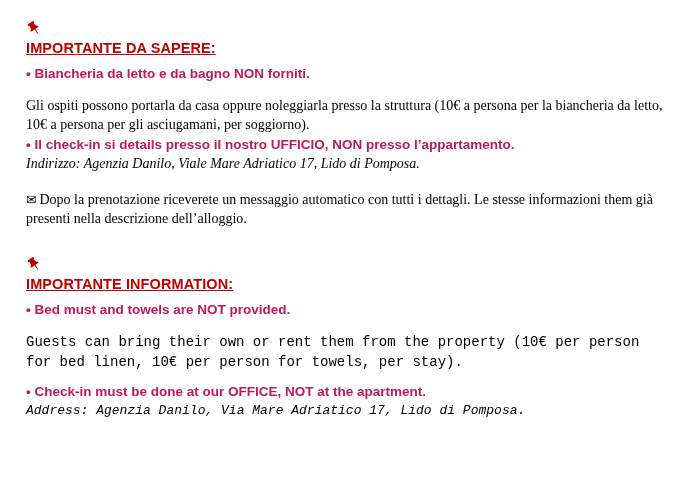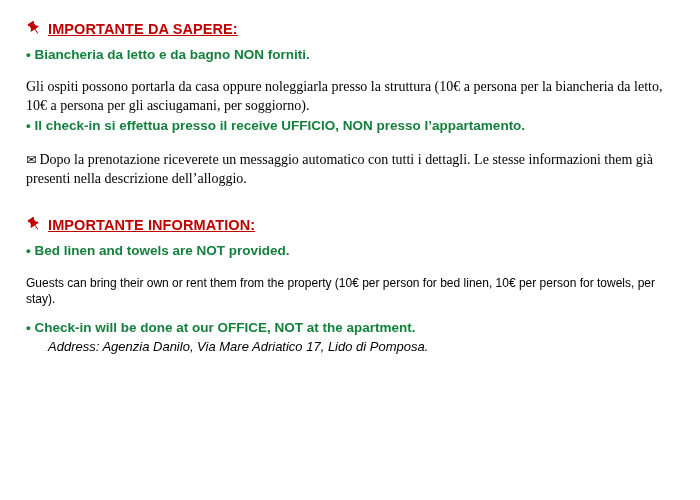--- a/index.html
+++ b/index.html
@@ -22,20 +22,21 @@
     padding: 18px 26px 10px 26px;
   }
   .section {
     margin-bottom: 0;
   }
   .heading-row {
     display: flex;
     align-items: baseline;
     gap: 6px;
     margin-bottom: 9px;
+    flex-direction: column;
   }
   .pin-icon {
     display: inline-block;
     width: 16px;
     height: 16px;
     position: relative;
     top: 2px;
     flex: 0 0 auto;
   }
   .heading-text {
@@ -43,47 +44,46 @@
     font-weight: bold;
     font-size: 14.5px;
     color: #c00000;
     text-decoration: underline;
     letter-spacing: 0.1px;
   }
   .bullet-line {
     font-family: "Liberation Sans", sans-serif;
     font-weight: bold;
     font-size: 13.5px;
-    color: #15803d;
+    color: #be185d;
     margin: 0 0 1px 0;
     line-height: 1.35;
   }
   .body-line {
     font-family: "Liberation Serif", serif;
     font-size: 14px;
     line-height: 1.32;
     margin: 14px 0 2px 0;
     max-width: 645px;
   }
   .body-line.sans {
-    font-family: Liberation Sans, sans-serif;
-    font-size: 12px;
+    font-family: Liberation Mono, monospace;
+    font-size: 14px;
     line-height: 1.38;
   }
   .italic-line {
     font-family: "Liberation Serif", serif;
     font-style: italic;
     font-size: 14px;
     margin: 0 0 2px 0;
     line-height: 1.35;
   }
   .italic-line.sans {
-    font-family: Liberation Sans, sans-serif;
+    font-family: Liberation Mono, monospace;
     font-size: 13px;
-    margin-left: 22px;
   }
   .spacer-sm { height: 9px; }
   .spacer-md { height: 15px; }
   .spacer-lg { height: 26px; }
   .note-line {
     font-family: "Liberation Serif", serif;
     font-size: 14px;
     line-height: 1.32;
     margin: 0;
     max-width: 650px;
@@ -116,21 +116,22 @@
             <rect x="7.6" y="9.3" width="0.9" height="5.2" fill="#c00000"></rect>
           </g>
         </svg>
       </span>
       <span class="heading-text">IMPORTANTE DA SAPERE:</span>
     </div>
 
     <p class="bullet-line">• Biancheria da letto e da bagno NON forniti.</p>
     <p class="body-line">Gli ospiti possono portarla da casa oppure noleggiarla presso la struttura (10€ a persona per la biancheria da letto, 10€ a persona per gli asciugamani, per soggiorno).</p>
 
-    <p class="bullet-line">• Il check-in si effettua presso il receive UFFICIO, NON presso l’appartamento.</p>
+    <p class="bullet-line">• Il check-in si details presso il nostro UFFICIO, NON presso l’appartamento.</p>
+    <p class="italic-line">Indirizzo: Agenzia Danilo, Viale Mare Adriatico 17, Lido di Pomposa.</p>
 
     <div class="spacer-md"></div>
 
     <p class="note-line"><span class="glyph">✉</span><span>Dopo la prenotazione riceverete un messaggio automatico con tutti i dettagli. Le stesse informazioni them già presenti nella descrizione dell’alloggio.</span></p>
   </div>
 
   <div class="spacer-lg"></div>
 
   <div class="section en-block">
     <div class="heading-row">
@@ -138,25 +139,25 @@
         <svg width="16" height="16" viewBox="0 0 16 16" xmlns="http://www.w3.org/2000/svg">
           <g transform="rotate(-35 8 8)">
             <path d="M5.2 1.6 h5.6 a0.8 0.8 0 0 1 0.8 0.8 v0.6 a0.8 0.8 0 0 1 -0.8 0.8 h-0.4 l0.6 3.4 1.5 1.1 a0.7 0.7 0 0 1 -0.4 1.2 h-8.2 a0.7 0.7 0 0 1 -0.4 -1.2 l1.5 -1.1 0.6 -3.4 h-0.4 a0.8 0.8 0 0 1 -0.8 -0.8 v-0.6 a0.8 0.8 0 0 1 0.8 -0.8 z" fill="#c00000"></path>
             <rect x="7.6" y="9.3" width="0.9" height="5.2" fill="#c00000"></rect>
           </g>
         </svg>
       </span>
       <span class="heading-text">IMPORTANTE INFORMATION:</span>
     </div>
 
-    <p class="bullet-line">• Bed linen and towels are NOT provided.</p>
+    <p class="bullet-line">• Bed must and towels are NOT provided.</p>
     <p class="body-line sans">Guests can bring their own or rent them from the property (10€ per person for bed linen, 10€ per person for towels, per stay).</p>
 
     <div class="spacer-sm"></div>
 
-    <p class="bullet-line">• Check-in will be done at our OFFICE, NOT at the apartment.</p>
+    <p class="bullet-line">• Check-in must be done at our OFFICE, NOT at the apartment.</p>
     <p class="italic-line sans">Address: Agenzia Danilo, Via Mare Adriatico 17, Lido di Pomposa.</p>
 
     <div class="spacer-md"></div>
 
   </div>
 
 </div>
 
 </body></html>

